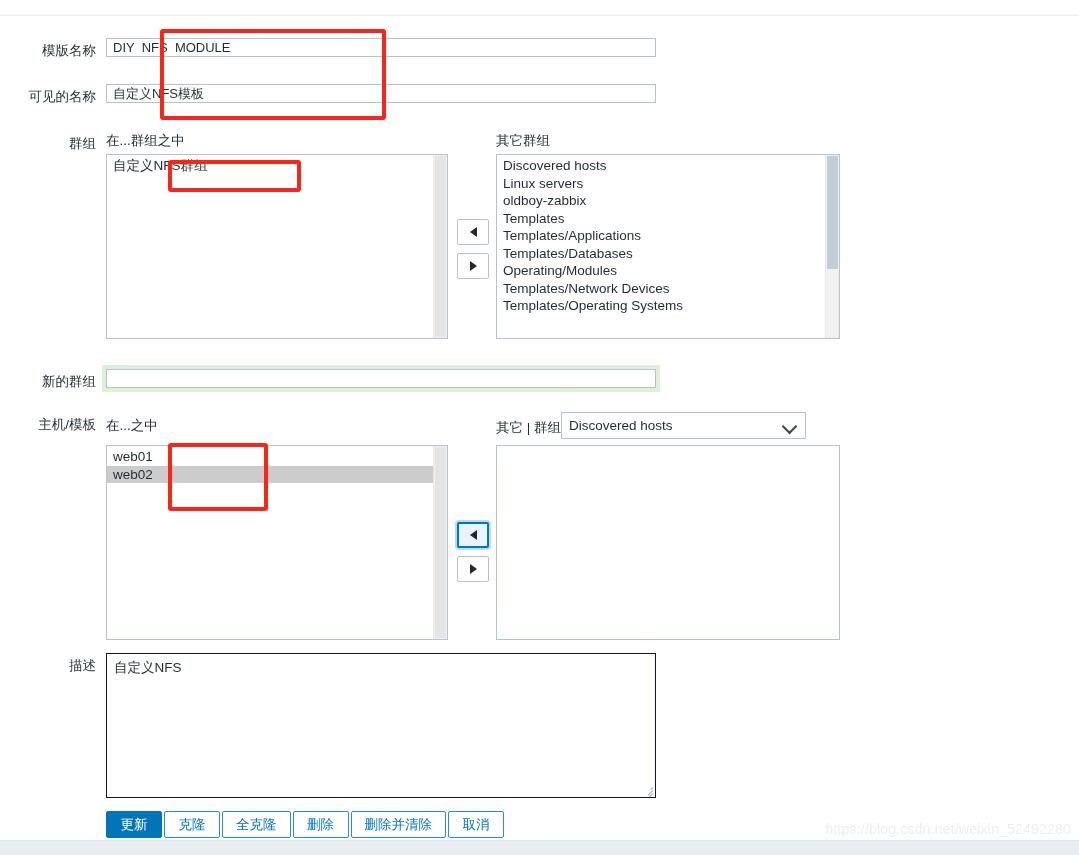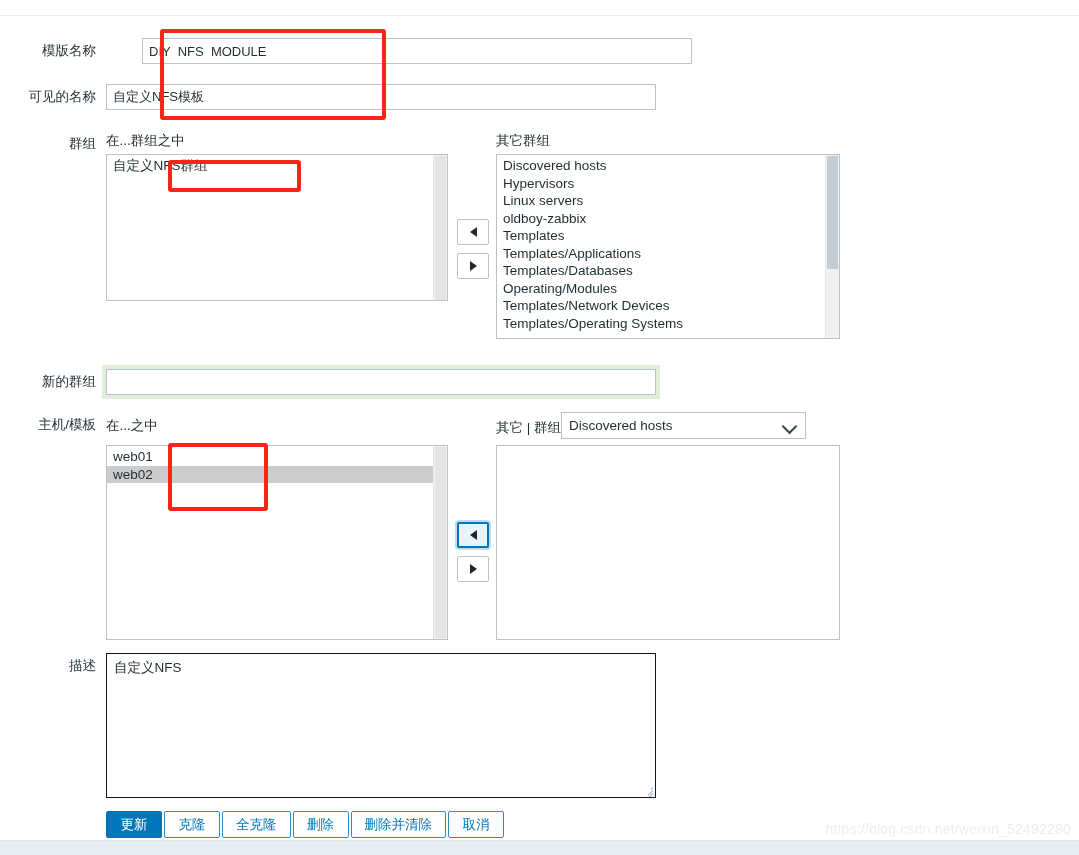--- a/index.html
+++ b/index.html
@@ -59,21 +59,21 @@
     font-size: 13.5px;
     color: #1f2c33;
     line-height: 26px;
     white-space: nowrap;
     flex: 0 0 auto;
   }
 
   
   .text-input {
     box-sizing: border-box;
-    height: 26px;
+    height: 19px;
     border: 1px solid #b8c2cb;
     background: #ffffff;
     font-family: "Liberation Sans", "DejaVu Sans", sans-serif;
     font-size: 13px;
     color: #1f2c33;
     padding: 2px 6px;
     outline: none;
     line-height: 22px;
   }
   .text-input.wide { width: 550px; }
@@ -285,58 +285,57 @@
     letter-spacing: 0.2px;
   }
 </style>
 </head>
 <body>
 
 <div class="top-rule"></div>
 
 <div class="form">
 
-  <div class="row" style="left:0; top:22px;gap:36px;">
+  <div class="row" style="left:0; top:22px;">
     <div class="label">模版名称</div>
     <input class="text-input wide" type="text" value="DIY  NFS  MODULE" style="">
   </div>
 
   <div class="row" style="left:0; top:68px;">
     <div class="label">可见的名称</div>
     <input class="text-input wide" type="text" value="自定义NFS模板" style="">
   </div>
 
   <div class="label" style="position:absolute; left:0; top:115px;">群组</div>
 
   <div class="sublabel" style="position:absolute; left:106px; top:116px;text-align:center;">在...群组之中</div>
 
   <div class="sublabel" style="position:absolute; left:496px; top:116px;">其它群组</div>
 
-  <div class="listbox" style="position:absolute; left:106px; top:138px; width:342px; height:147px;">
+  <div class="listbox" style="position:absolute; left:106px; top:138px; width:342px; height:185px;">
     <div class="options">
       <div class="option">自定义NFS群组</div>
     </div>
     <div class="sb-track">
       <div class="sb-thumb light" style="top:1px; height:181px;"></div>
     </div>
   </div>
 
   <div class="arrow-col" style="left:457px; top:203px;">
     <div class="arrow-btn">
       <span class="tri tri-left"></span>
     </div>
     <div class="arrow-btn">
       <span class="tri tri-right"></span>
     </div>
   </div>
 
   <div class="listbox" style="position:absolute; left:496px; top:138px; width:344px; height:185px;">
     <div class="options">
       <div class="option">Discovered hosts</div>
-      <div class="option">Hypervisors</div>
       <div class="option">Linux servers</div>
       <div class="option">oldboy-zabbix</div>
       <div class="option">Templates</div>
       <div class="option">Templates/Applications</div>
       <div class="option">Templates/Databases</div>
       <div class="option">Operating/Modules</div>
       <div class="option">Templates/Network Devices</div>
       <div class="option">Templates/Operating Systems</div>
     </div>
     <div class="sb-track">

